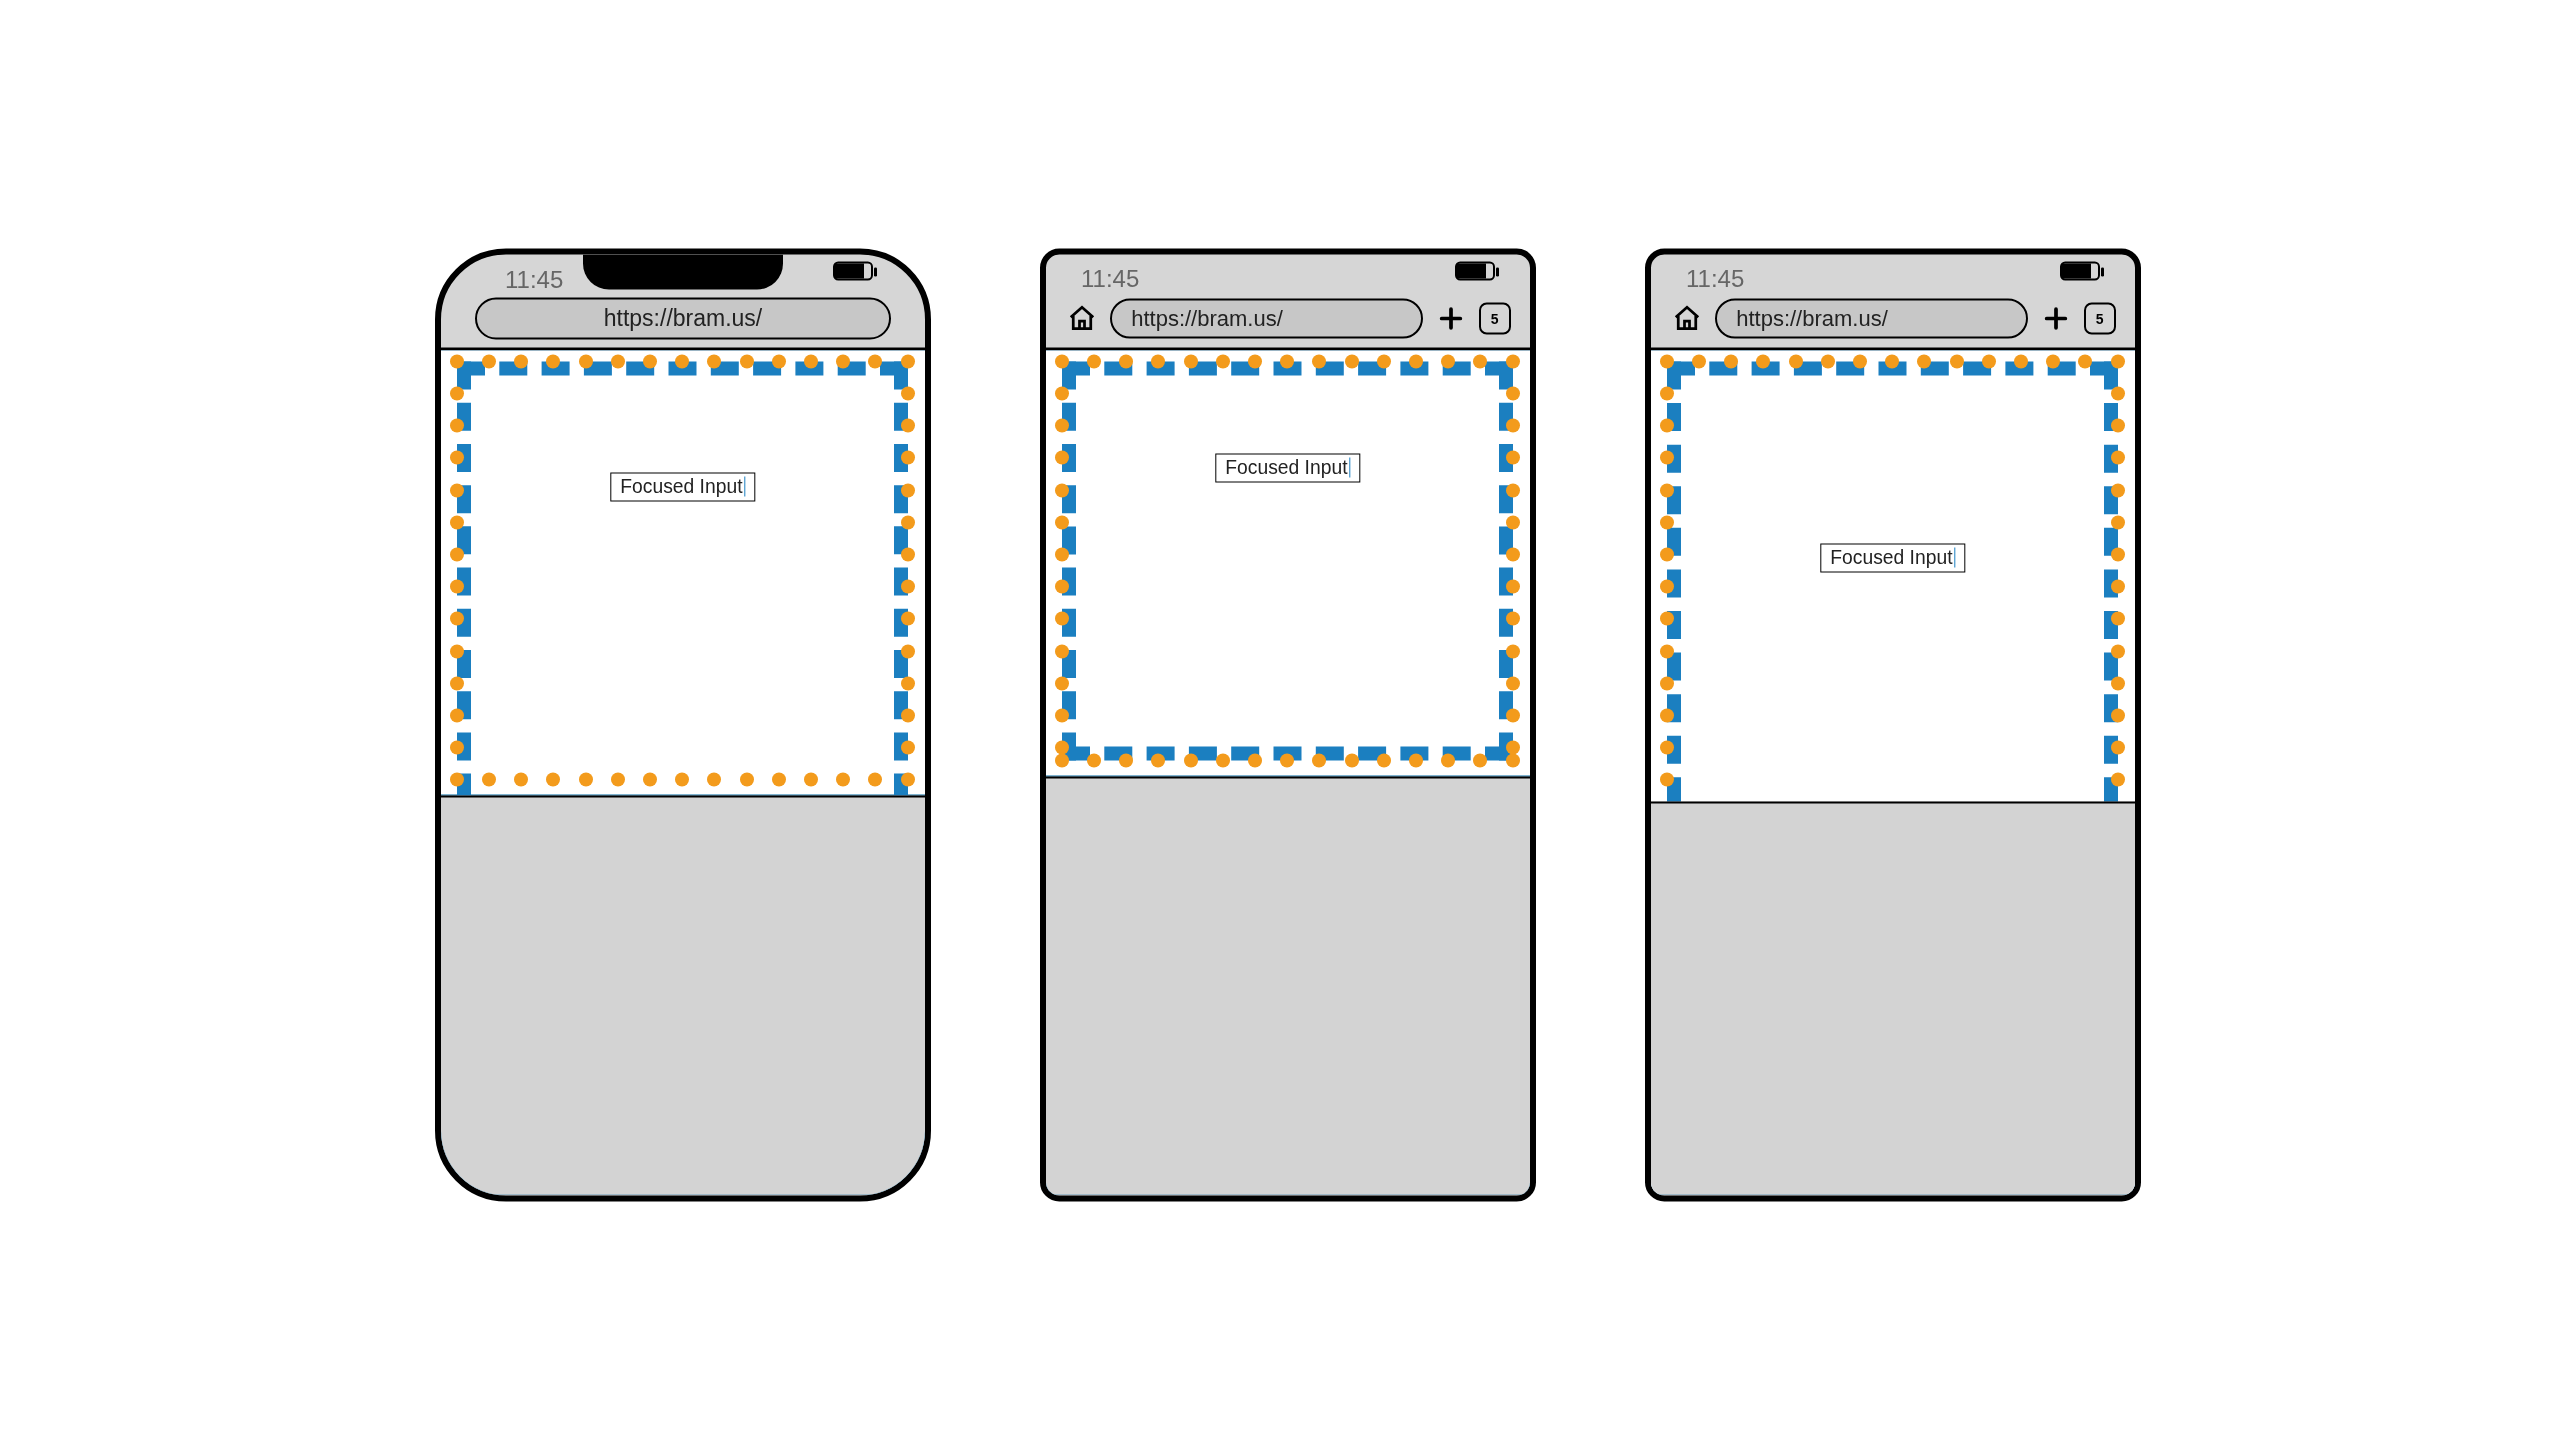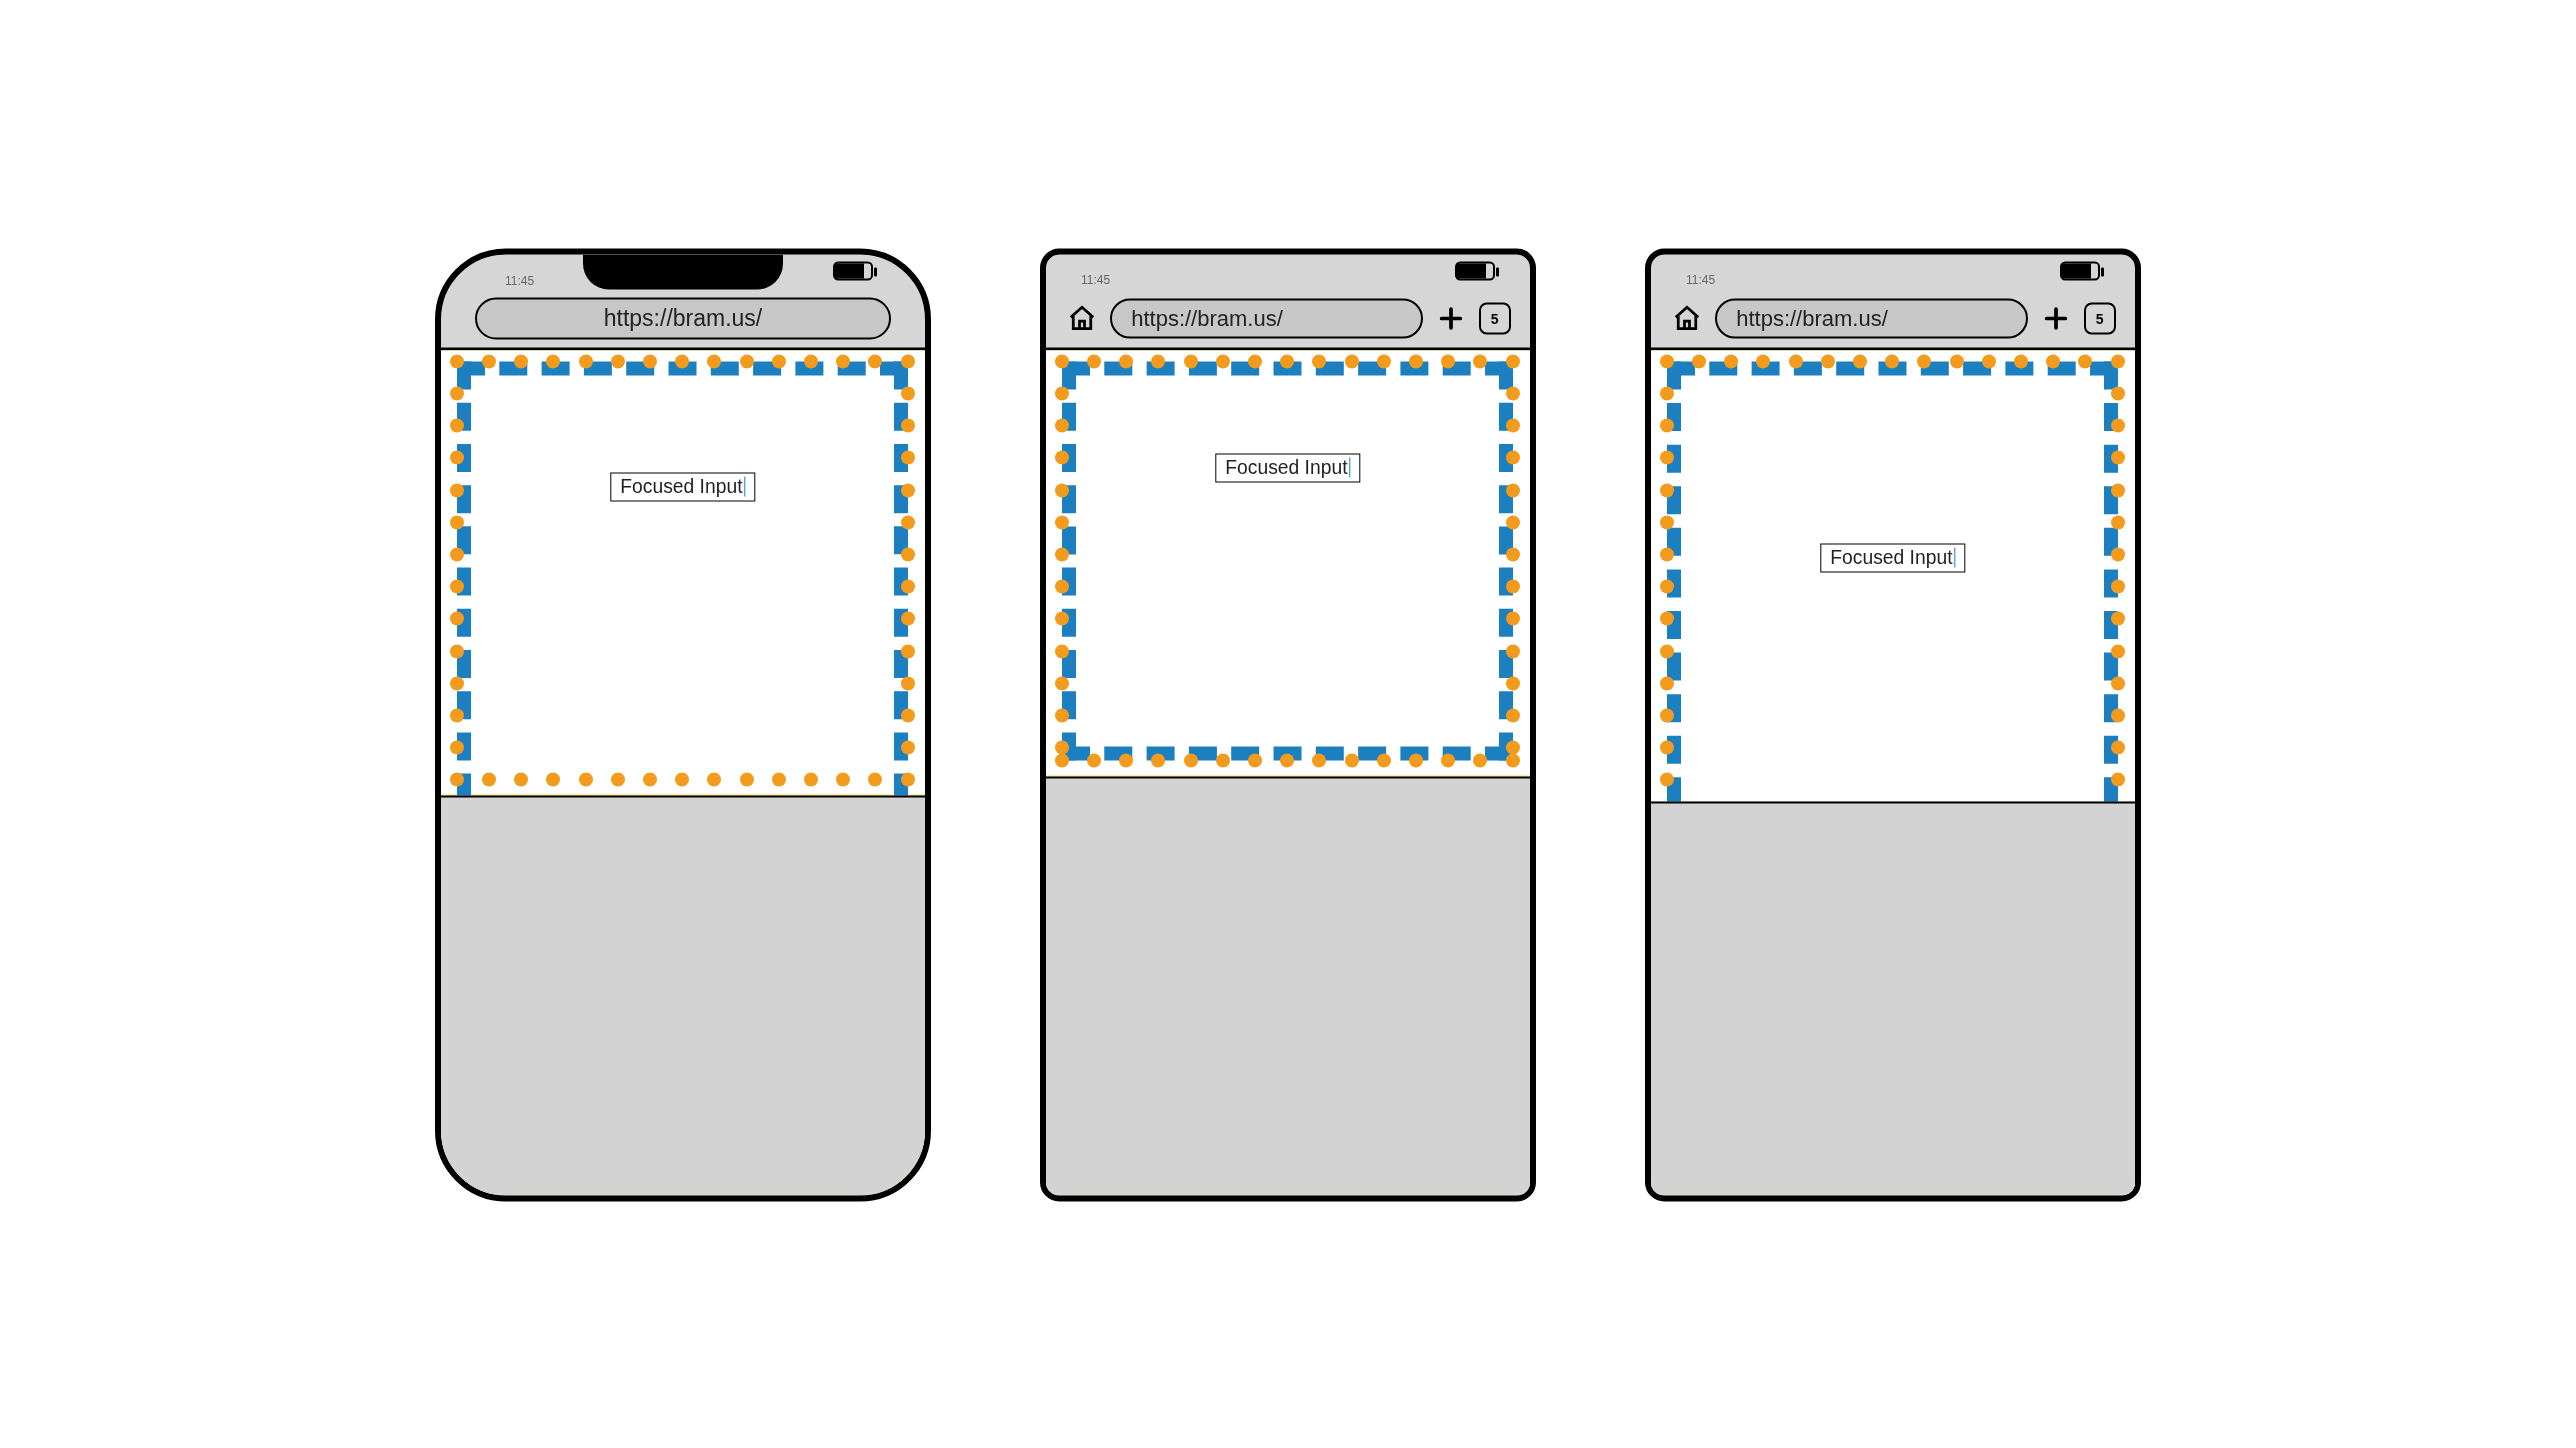--- a/index.html
+++ b/index.html
@@ -48,23 +48,22 @@
 
   
   .statusbar {
     position: relative;
     height: 35px;
   }
   .time {
     position: absolute;
     left: 64px;
     top: 11.6px;
-    font-size: 12px;
+    font-size: 24px;
     color: #666;
-    margin-top: 8px;
   }
   .phone.android .time,
   .phone.other .time { left: 35px; top: 10.3px; }
 
   .battery {
     position: absolute;
     right: 35px;
     top: 7.7px;
     width: 40px;
     height: 19.3px;
@@ -153,21 +152,21 @@
     align-items: center;
     justify-content: center;
     font-size: 14px;
     font-weight: 700;
   }
 
   
   .page {
     position: relative;
     height: calc(100% - 97px);
-    background: #fde047;
+    background: #0369a1;
   }
 
   
   .vv {
     position: absolute;
     left: 0;
     right: 0;
     top: 0;
     background: #fff;
   }

